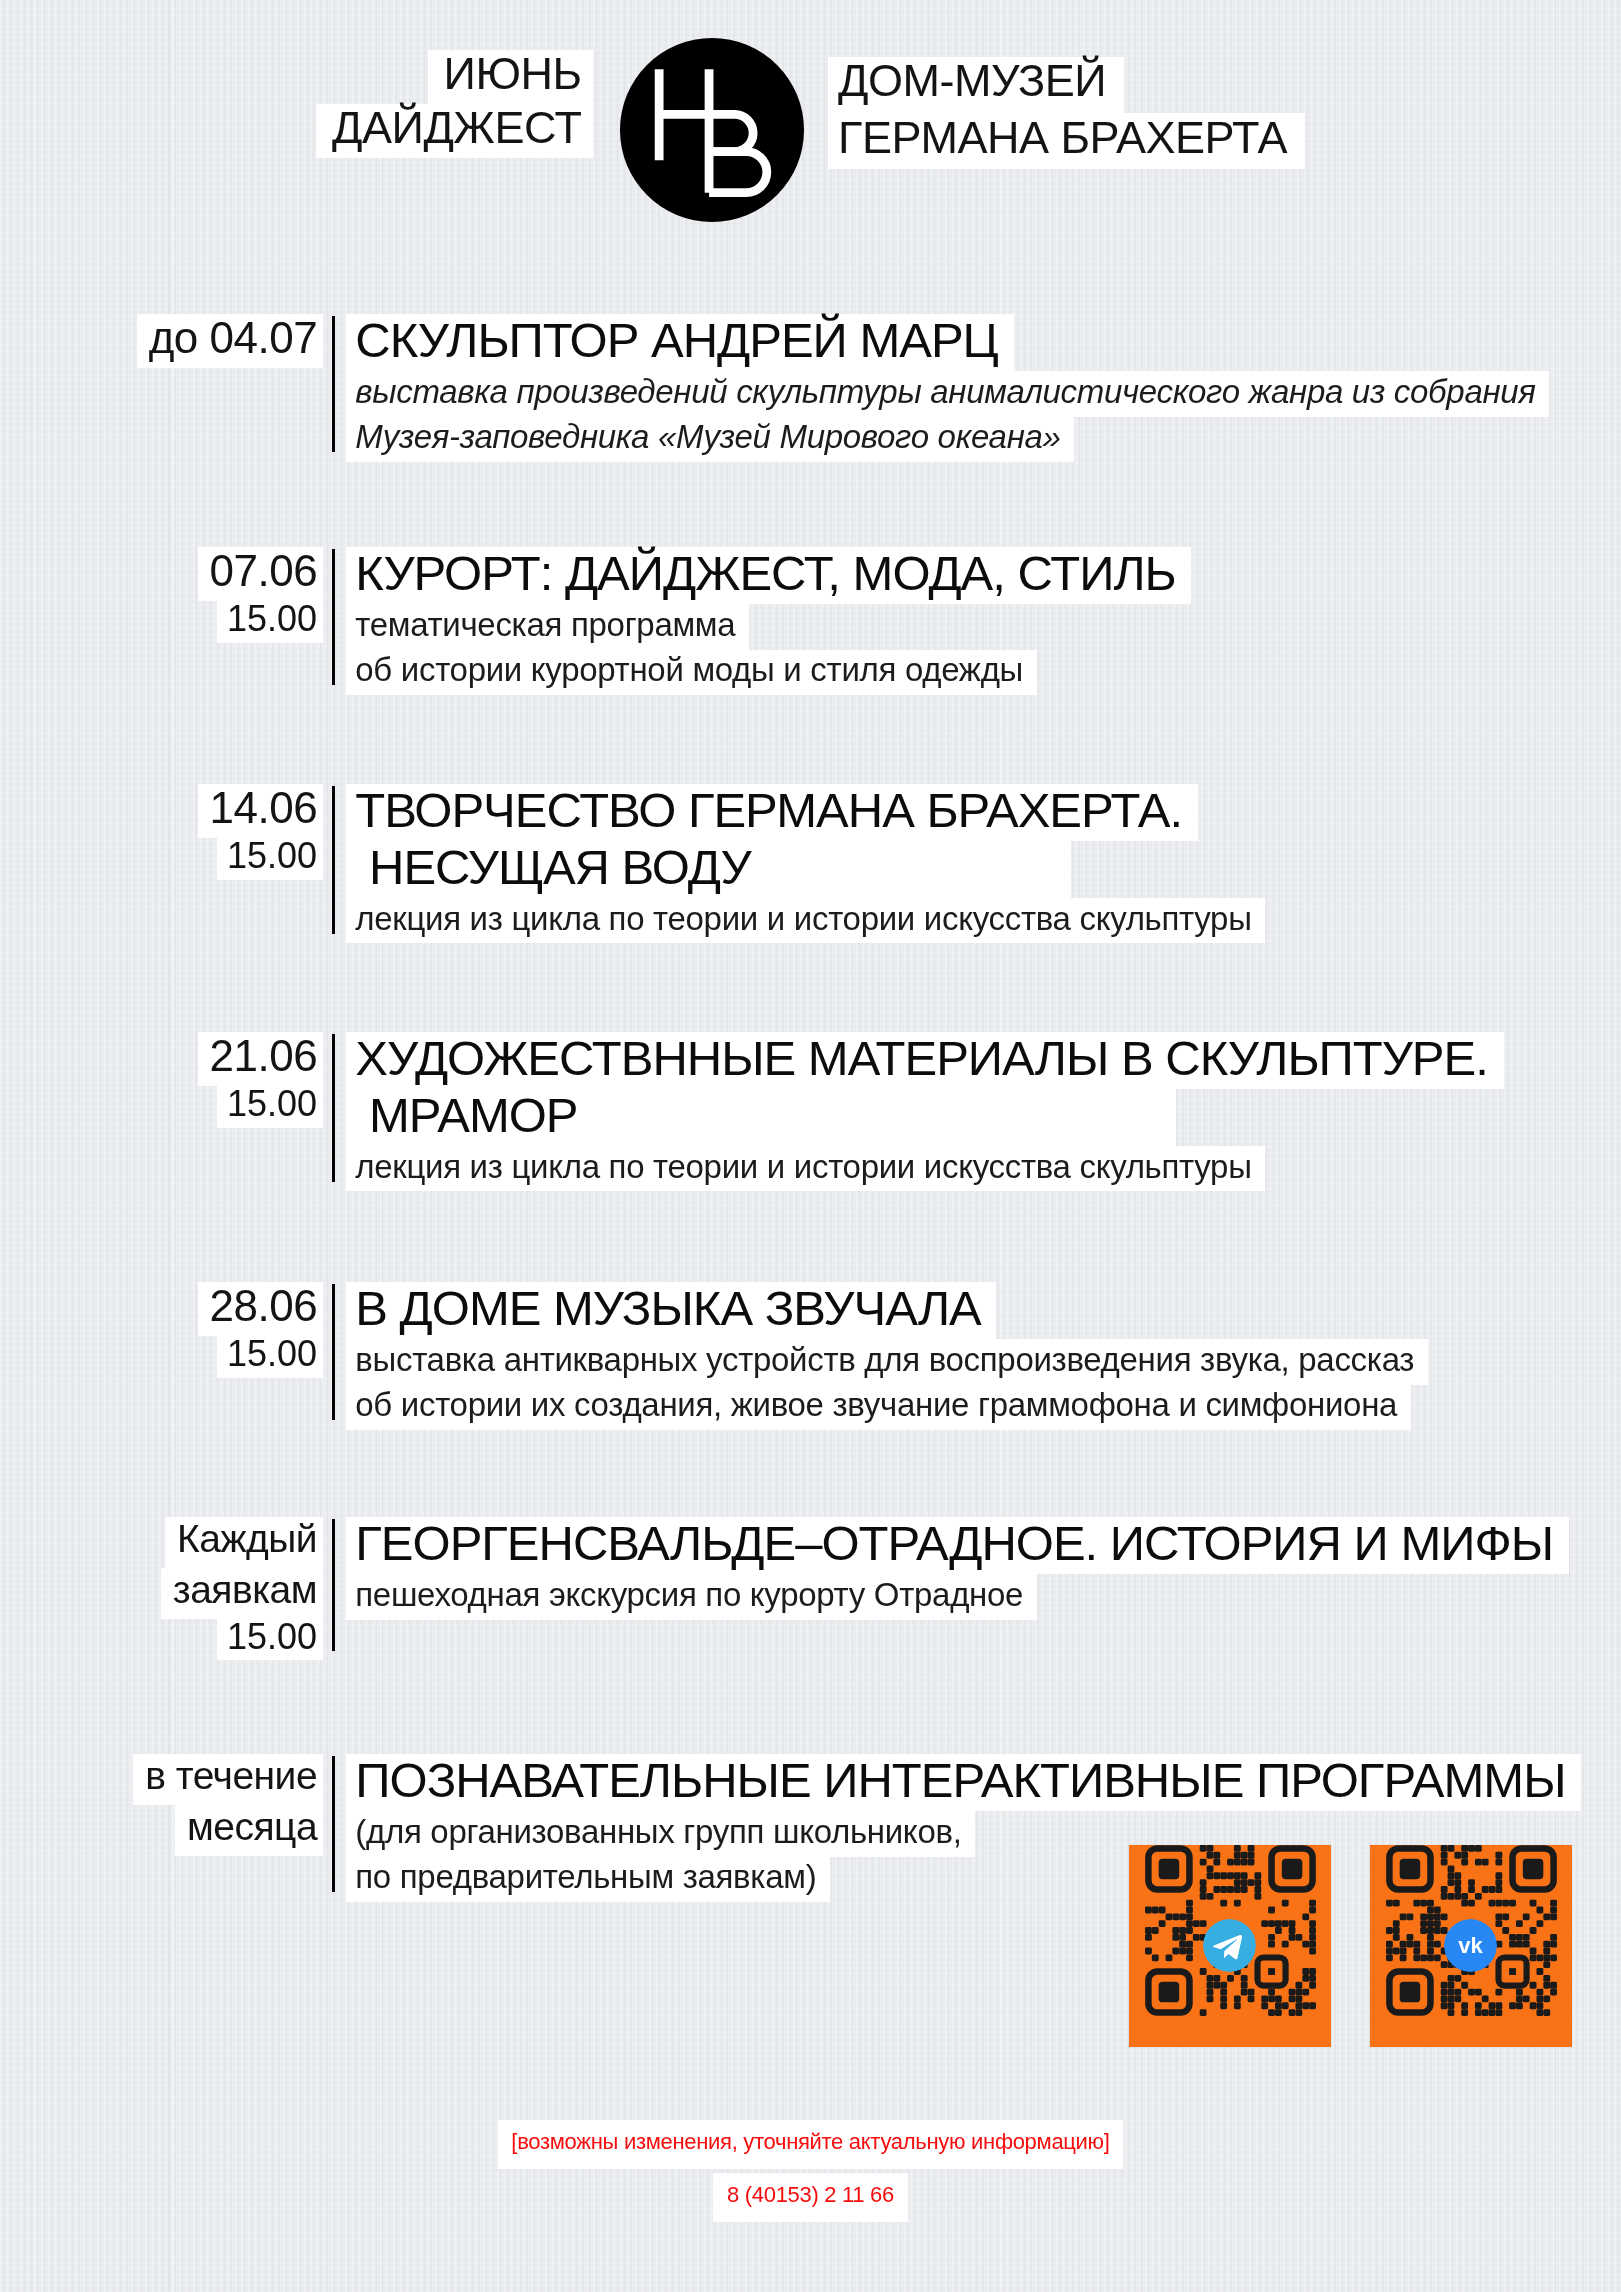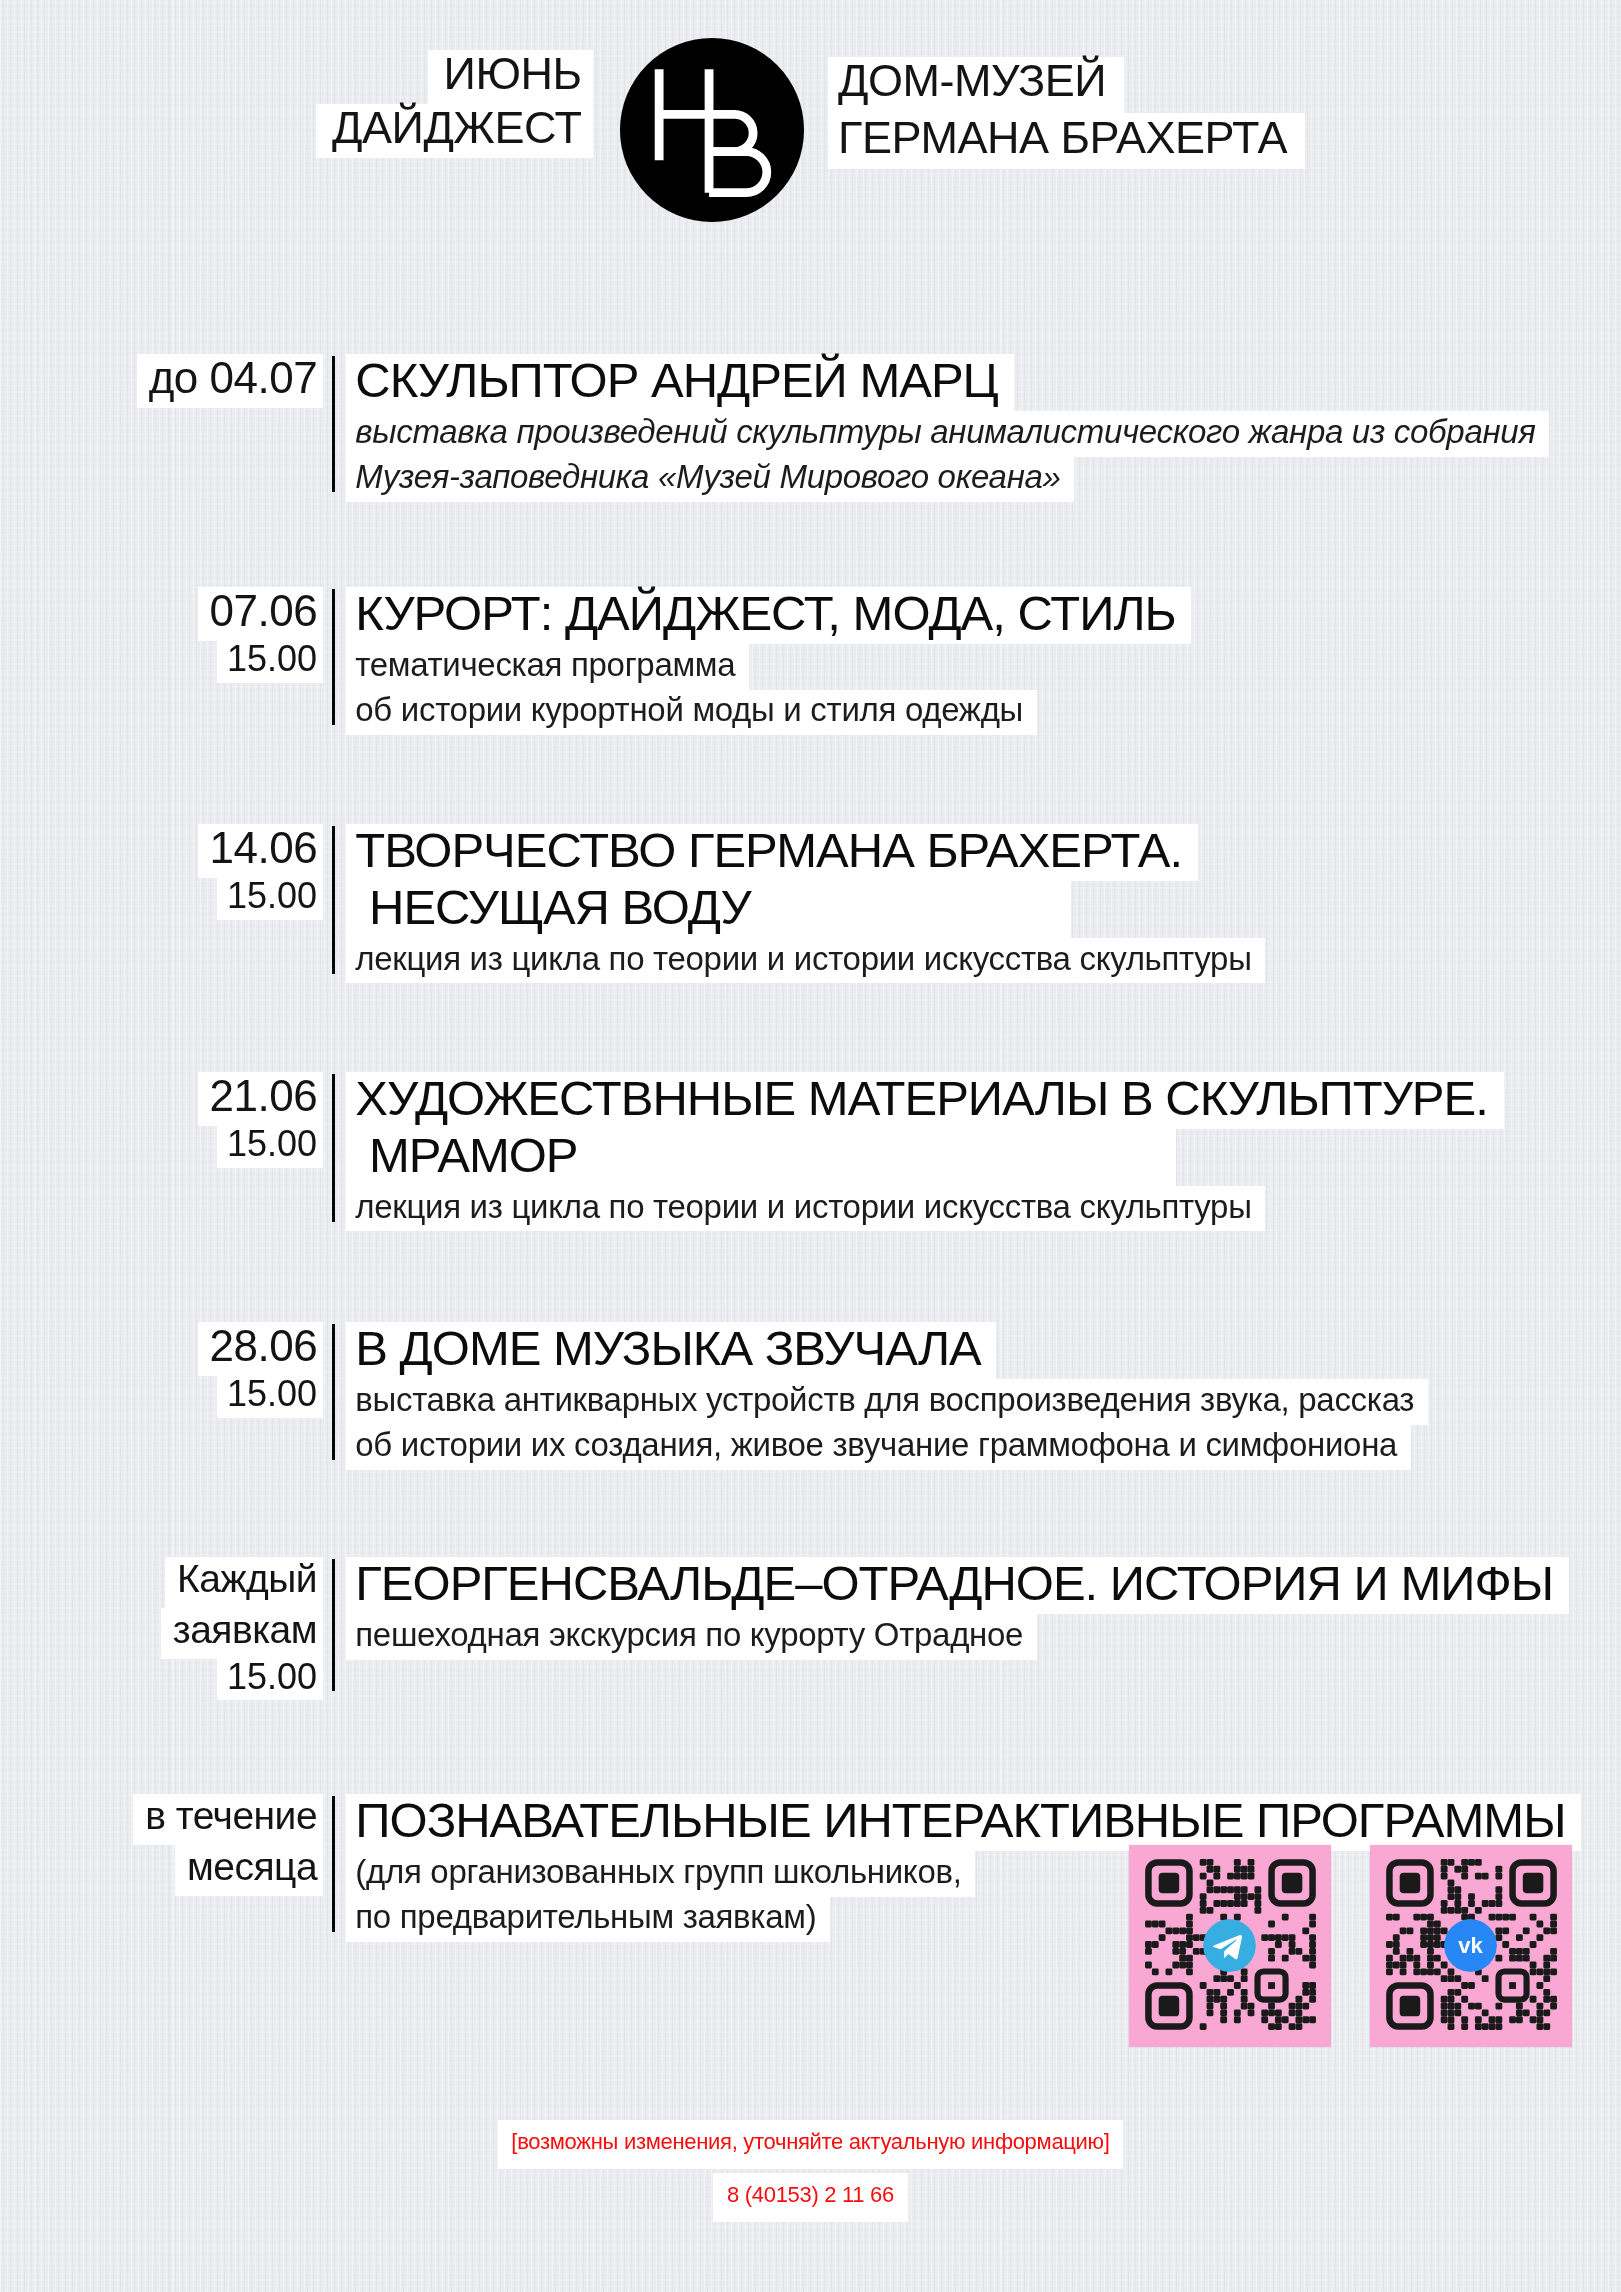--- a/index.html
+++ b/index.html
@@ -16,40 +16,40 @@
   
   .header{position:absolute;top:37px;left:0;width:100%;display:flex;justify-content:center;align-items:flex-start;}
   .h-left{text-align:right;font-size:45px;letter-spacing:-0.5px;margin:12.7px 25.5px 0 0;line-height:1;}
   .h-right{text-align:left;font-size:45px;letter-spacing:-0.5px;margin:19.6px 0 0 23.5px;line-height:1;}
   .h-left .box{padding:2.9px 11.8px 9.8px 15.7px;margin-bottom:0;}
   .h-right .box{padding:3.9px 17.6px 10.8px 9.8px;margin-bottom:0;}
   .h-line{line-height:0.92;}
   .logo{width:186px;height:186px;flex:0 0 auto;}
 
   
-  .row{position:absolute;left:0;width:1496px;display:grid;grid-template-columns:323px auto;margin-top:40px;}
+  .row{position:absolute;left:0;width:1496px;display:grid;grid-template-columns:323px auto;}
   .row::before{content:"";position:absolute;left:332px;top:2px;bottom:9.8px;width:2.9px;background:#050505;}
   .dates{grid-column:1;text-align:right;}
   .dl{line-height:0;}
   .d-big{font-size:44px;letter-spacing:-0.5px;line-height:44px;padding:2px 5.9px 7.8px 11.8px;}
   .d-mid{font-size:39px;letter-spacing:-0.5px;line-height:39px;padding:2px 5.9px 9.8px 11.8px;}
   .d-sm{font-size:36px;line-height:32px;padding:2px 5.9px 7.8px 9.8px;}
   .content{grid-column:2;padding-left:22.5px;}
   .tl{line-height:0;}
   .tl .box{font-size:49px;letter-spacing:-1px;line-height:49px;padding:2px 15.7px 5.9px 9.8px;color:#0c0c0c;white-space:nowrap;}
   .tl .indent{padding-left:23.5px;}
   .extend-m{min-width:686px;}
   .extend-w{min-width:791px;}
   .dsc{line-height:0;}
   .dsc .box{font-size:33px;letter-spacing:-0.3px;line-height:33px;padding:3.9px 13.7px 8.8px 9.8px;color:#1c1c1c;white-space:nowrap;}
   .dsc.it .box{font-style:italic;}
 
   
-  .qr{position:absolute;top:1845px;width:202px;height:202px;background:#f9a8d4;
-      display:flex;align-items:center;justify-content:center;box-shadow:0 0 0 1px rgba(0,0,0,0.03);}
+  .qr{position:absolute;top:1845px;width:202px;height:202px;background:#f97316;
+      display:flex;justify-content:center;box-shadow:0 0 0 1px rgba(0,0,0,0.03);}
   .qr-tg{left:1129px;}
   .qr-vk{left:1370px;}
   .badge{position:absolute;width:53px;height:53px;left:74px;top:74px;border-radius:50%;}
 
   
   .footer-line{position:absolute;left:0;width:100%;text-align:center;line-height:0;}
   .f1{top:2120px;}
   .f2{top:2173px;}
   .footer-line .box{font-size:22px;line-height:34px;letter-spacing:-0.3px;color:#f70d0d;padding:4.9px 13.7px 9.8px;}
 </style>

